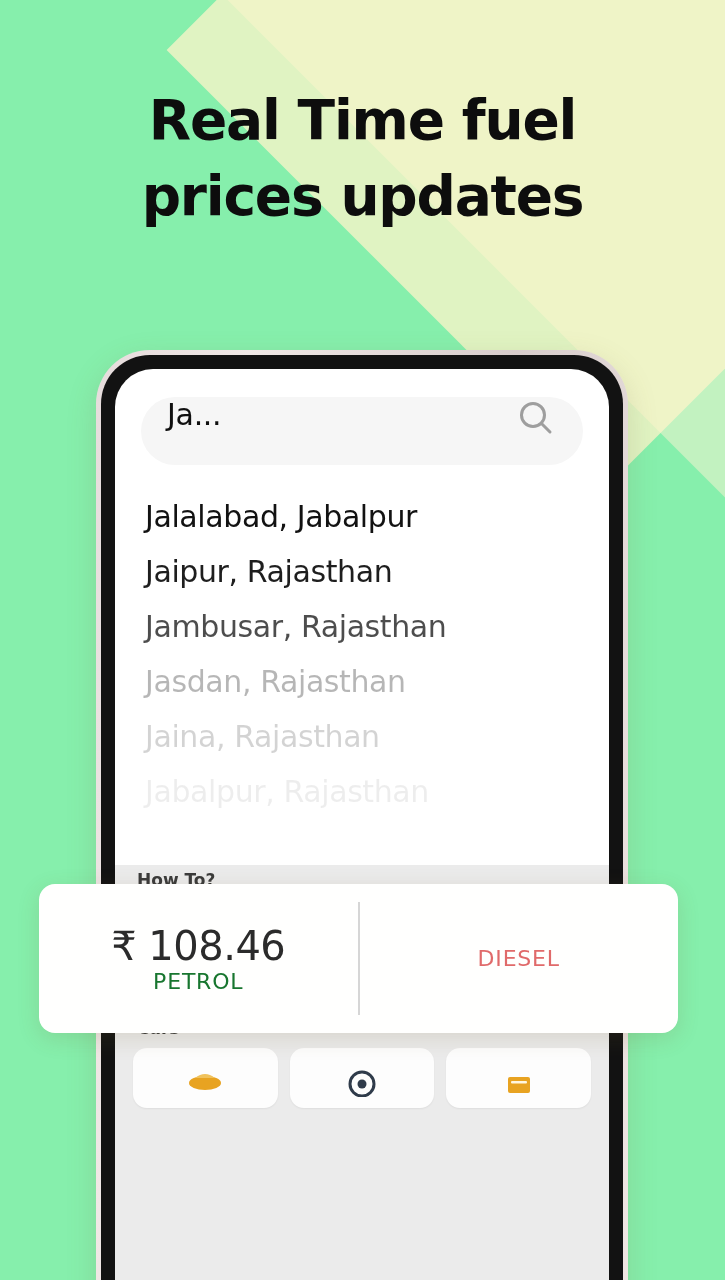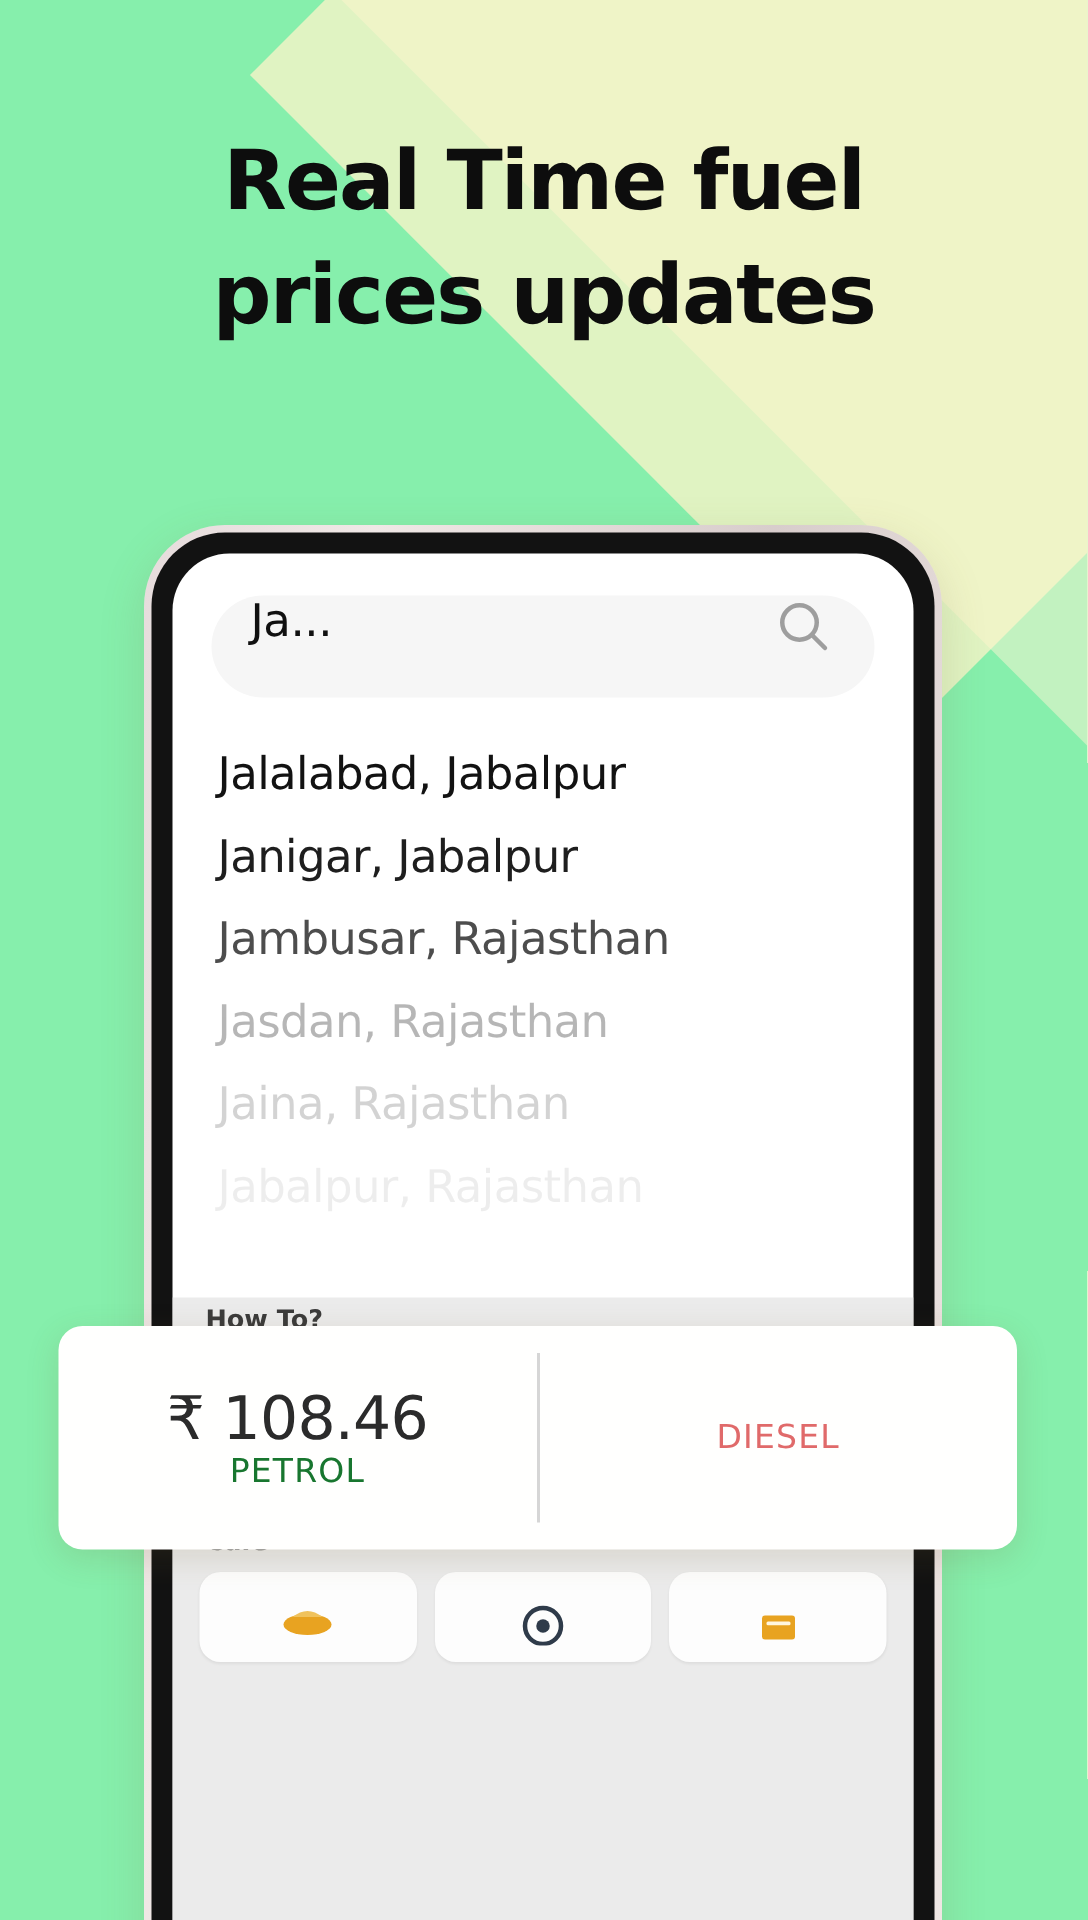--- a/index.html
+++ b/index.html
@@ -236,21 +236,21 @@
           <span class="search-icon">
             <svg width="42" height="42" viewBox="0 0 42 42">
               <circle cx="18" cy="18" r="11.5" fill="none" stroke="#9e9e9e" stroke-width="3"></circle>
               <line x1="26.5" y1="26.5" x2="35" y2="35" stroke="#9e9e9e" stroke-width="3" stroke-linecap="round"></line>
             </svg>
           </span>
         </div>
 
         <div class="sugg-list">
           <div class="sugg-item" style="opacity:1">Jalalabad, Jabalpur</div>
-          <div class="sugg-item" style="opacity:.95">Janigar, Jabalpur</div>
+          <div class="sugg-item" style="opacity:.95">Jaipur, Rajasthan</div>
           <div class="sugg-item" style="opacity:.75">Jambusar, Rajasthan</div>
           <div class="sugg-item" style="opacity:.3">Jasdan, Rajasthan</div>
           <div class="sugg-item" style="opacity:.18">Jaina, Rajasthan</div>
           <div class="sugg-item" style="opacity:.07">Jabalpur, Rajasthan</div>
         </div>
 
         <div class="app-lower">
 
           <div class="section-title">How To?</div>
           <div class="tile-row">

